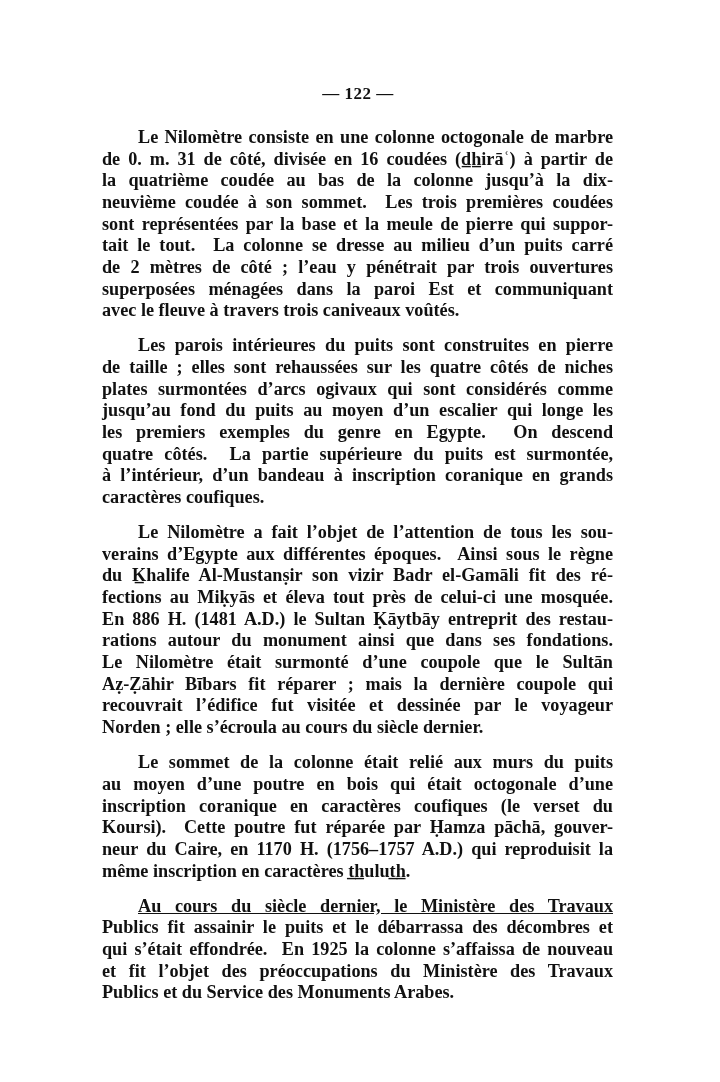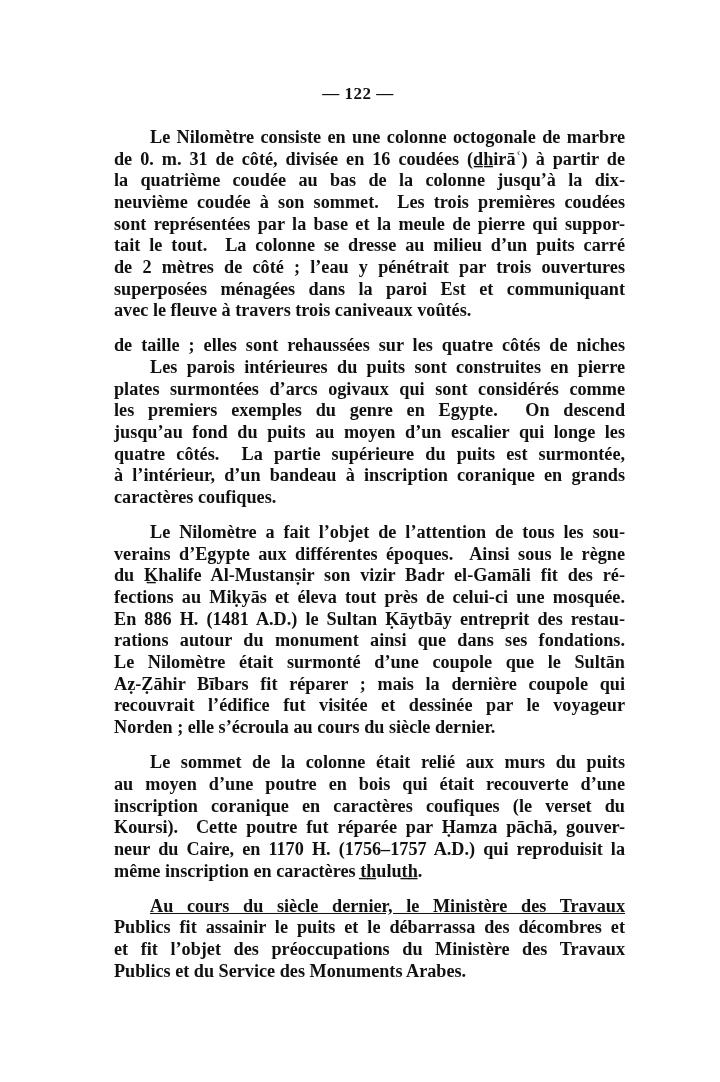--- a/index.html
+++ b/index.html
@@ -22,21 +22,21 @@
       width: 716px;
       text-align: center;
       font-family: "Liberation Serif", serif;
       font-weight: bold;
       font-size: 17px;
       letter-spacing: 0.5px;
     }
     .text-block {
       position: absolute;
       top: 127px;
-      left: 114px;
+      left: 102px;
       width: 511px;
       font-family: "Liberation Serif", serif;
       font-weight: bold;
       font-size: 18.2px;
       line-height: 21.65px;
       text-align: justify;
       hyphens: manual;
     }
     .para {
       margin: 0 0 13.5px 0;
@@ -70,51 +70,52 @@
     <span class="line" style="display: block; white-space: nowrap; padding-left: 0px; text-indent: 0px;"><span style="white-space: pre; font: inherit; word-spacing: 0px;">la quatrième coudée au bas de la colonne jusqu’à la dix-</span></span>
     <span class="line" style="display: block; white-space: nowrap; padding-left: 0px; text-indent: 0px;"><span style="white-space: pre; font: inherit; word-spacing: 0px;">neuvième coudée à son sommet.  Les trois premières coudées</span></span>
     <span class="line" style="display: block; white-space: nowrap; padding-left: 0px; text-indent: 0px;"><span style="white-space: pre; font: inherit; word-spacing: 0px;">sont représentées par la base et la meule de pierre qui suppor-</span></span>
     <span class="line" style="display: block; white-space: nowrap; padding-left: 0px; text-indent: 0px;"><span style="white-space: pre; font: inherit; word-spacing: 0px;">tait le tout.  La colonne se dresse au milieu d’un puits carré</span></span>
     <span class="line" style="display: block; white-space: nowrap; padding-left: 0px; text-indent: 0px;"><span style="white-space: pre; font: inherit; word-spacing: 0px;">de 2 mètres de côté ; l’eau y pénétrait par trois ouvertures</span></span>
     <span class="line" style="display: block; white-space: nowrap; padding-left: 0px; text-indent: 0px;"><span style="white-space: pre; font: inherit; word-spacing: 0px;">superposées ménagées dans la paroi Est et communiquant</span></span>
     <span class="line last" style="display: block; white-space: nowrap; padding-left: 0px; text-indent: 0px;"><span style="white-space: pre; font: inherit;">avec le fleuve à travers trois caniveaux voûtés.</span></span>
   </p>
 
   <p class="para">
+    <span class="line first" style="display: block; white-space: nowrap; padding-left: 36px; text-indent: 0px;"><span style="white-space: pre; font: inherit; word-spacing: 0px;">Les parois intérieures du puits sont construites en pierre</span></span>
     <span class="line" style="display: block; white-space: nowrap; padding-left: 0px; text-indent: 0px;"><span style="white-space: pre; font: inherit; word-spacing: 0px;">de taille ; elles sont rehaussées sur les quatre côtés de niches</span></span>
-    <span class="line first" style="display: block; white-space: nowrap; padding-left: 36px; text-indent: 0px;"><span style="white-space: pre; font: inherit; word-spacing: 0px;">Les parois intérieures du puits sont construites en pierre</span></span>
     <span class="line" style="display: block; white-space: nowrap; padding-left: 0px; text-indent: 0px;"><span style="white-space: pre; font: inherit; word-spacing: 0px;">plates surmontées d’arcs ogivaux qui sont considérés comme</span></span>
+    <span class="line" style="display: block; white-space: nowrap; padding-left: 0px; text-indent: 0px;"><span style="white-space: pre; font: inherit; word-spacing: 0px;">jusqu’au fond du puits au moyen d’un escalier qui longe les</span></span>
     <span class="line" style="display: block; white-space: nowrap; padding-left: 0px; text-indent: 0px;"><span style="white-space: pre; font: inherit; word-spacing: 0px;">les premiers exemples du genre en Egypte.  On descend</span></span>
-    <span class="line" style="display: block; white-space: nowrap; padding-left: 0px; text-indent: 0px;"><span style="white-space: pre; font: inherit; word-spacing: 0px;">jusqu’au fond du puits au moyen d’un escalier qui longe les</span></span>
     <span class="line" style="display: block; white-space: nowrap; padding-left: 0px; text-indent: 0px;"><span style="white-space: pre; font: inherit; word-spacing: 0px;">quatre côtés.  La partie supérieure du puits est surmontée,</span></span>
     <span class="line" style="display: block; white-space: nowrap; padding-left: 0px; text-indent: 0px;"><span style="white-space: pre; font: inherit; word-spacing: 0px;">à l’intérieur, d’un bandeau à inscription coranique en grands</span></span>
     <span class="line last" style="display: block; white-space: nowrap; padding-left: 0px; text-indent: 0px;"><span style="white-space: pre; font: inherit;">caractères coufiques.</span></span>
   </p>
 
   <p class="para">
     <span class="line first" style="display: block; white-space: nowrap; padding-left: 36px; text-indent: 0px;"><span style="white-space: pre; font: inherit; word-spacing: 0px;">Le Nilomètre a fait l’objet de l’attention de tous les sou-</span></span>
     <span class="line" style="display: block; white-space: nowrap; padding-left: 0px; text-indent: 0px;"><span style="white-space: pre; font: inherit; word-spacing: 0px;">verains d’Egypte aux différentes époques.  Ainsi sous le règne</span></span>
     <span class="line" style="display: block; white-space: nowrap; padding-left: 0px; text-indent: 0px;"><span style="white-space: pre; font: inherit; word-spacing: 0px;">du K̲halife Al-Mustanṣir son vizir Badr el-Gamāli fit des ré-</span></span>
     <span class="line" style="display: block; white-space: nowrap; padding-left: 0px; text-indent: 0px;"><span style="white-space: pre; font: inherit; word-spacing: 0px;">fections au Miḳyās et éleva tout près de celui-ci une mosquée.</span></span>
     <span class="line" style="display: block; white-space: nowrap; padding-left: 0px; text-indent: 0px;"><span style="white-space: pre; font: inherit; word-spacing: 0px;">En 886 H. (1481 A.D.) le Sultan Ḳāytbāy entreprit des restau-</span></span>
     <span class="line" style="display: block; white-space: nowrap; padding-left: 0px; text-indent: 0px;"><span style="white-space: pre; font: inherit; word-spacing: 0px;">rations autour du monument ainsi que dans ses fondations.</span></span>
     <span class="line" style="display: block; white-space: nowrap; padding-left: 0px; text-indent: 0px;"><span style="white-space: pre; font: inherit; word-spacing: 0px;">Le Nilomètre était surmonté d’une coupole que le Sultān</span></span>
     <span class="line" style="display: block; white-space: nowrap; padding-left: 0px; text-indent: 0px;"><span style="white-space: pre; font: inherit; word-spacing: 0px;">Aẓ-Ẓāhir Bībars fit réparer ; mais la dernière coupole qui</span></span>
     <span class="line" style="display: block; white-space: nowrap; padding-left: 0px; text-indent: 0px;"><span style="white-space: pre; font: inherit; word-spacing: 0px;">recouvrait l’édifice fut visitée et dessinée par le voyageur</span></span>
     <span class="line last" style="display: block; white-space: nowrap; padding-left: 0px; text-indent: 0px;"><span style="white-space: pre; font: inherit;">Norden ; elle s’écroula au cours du siècle dernier.</span></span>
   </p>
 
   <p class="para">
     <span class="line first" style="display: block; white-space: nowrap; padding-left: 36px; text-indent: 0px;"><span style="white-space: pre; font: inherit; word-spacing: 0px;">Le sommet de la colonne était relié aux murs du puits</span></span>
-    <span class="line" style="display: block; white-space: nowrap; padding-left: 0px; text-indent: 0px;"><span style="white-space: pre; font: inherit; word-spacing: 0px;">au moyen d’une poutre en bois qui était recouverte d’une</span></span>
+    <span class="line" style="display: block; white-space: nowrap; padding-left: 0px; text-indent: 0px;"><span style="white-space: pre; font: inherit; word-spacing: 0px;">au moyen d’une poutre en bois qui était octogonale d’une</span></span>
     <span class="line" style="display: block; white-space: nowrap; padding-left: 0px; text-indent: 0px;"><span style="white-space: pre; font: inherit; word-spacing: 0px;">inscription coranique en caractères coufiques (le verset du</span></span>
     <span class="line" style="display: block; white-space: nowrap; padding-left: 0px; text-indent: 0px;"><span style="white-space: pre; font: inherit; word-spacing: 0px;">Koursi).  Cette poutre fut réparée par Ḥamza pāchā, gouver-</span></span>
     <span class="line" style="display: block; white-space: nowrap; padding-left: 0px; text-indent: 0px;"><span style="white-space: pre; font: inherit; word-spacing: 0px;">neur du Caire, en 1170 H. (1756–1757 A.D.) qui reproduisit la</span></span>
     <span class="line last" style="display: block; white-space: nowrap; padding-left: 0px; text-indent: 0px;"><span style="white-space: pre; font: inherit;">même inscription en caractères t̲h̲ulut̲h̲.</span></span>
   </p>
 
   <p class="para">
     <span class="line first" style="display: block; white-space: nowrap; padding-left: 36px; text-indent: 0px; text-decoration: underline;"><span style="white-space: pre; font: inherit; word-spacing: 0px;">Au cours du siècle dernier, le Ministère des Travaux</span></span>
     <span class="line" style="display: block; white-space: nowrap; padding-left: 0px; text-indent: 0px;"><span style="white-space: pre; font: inherit; word-spacing: 0px;">Publics fit assainir le puits et le débarrassa des décombres et</span></span>
+    <span class="line" style="display: block; white-space: nowrap; padding-left: 0px; text-indent: 0px;"><span style="white-space: pre; font: inherit; word-spacing: 0px;">qui s’était effondrée.  En 1925 la colonne s’affaissa de nouveau</span></span>
     <span class="line" style="display: block; white-space: nowrap; padding-left: 0px; text-indent: 0px;"><span style="white-space: pre; font: inherit; word-spacing: 0px;">et fit l’objet des préoccupations du Ministère des Travaux</span></span>
     <span class="line last" style="display: block; white-space: nowrap; padding-left: 0px; text-indent: 0px;"><span style="white-space: pre; font: inherit;">Publics et du Service des Monuments Arabes.</span></span>
   </p>
 </div>
 
 </body></html>

